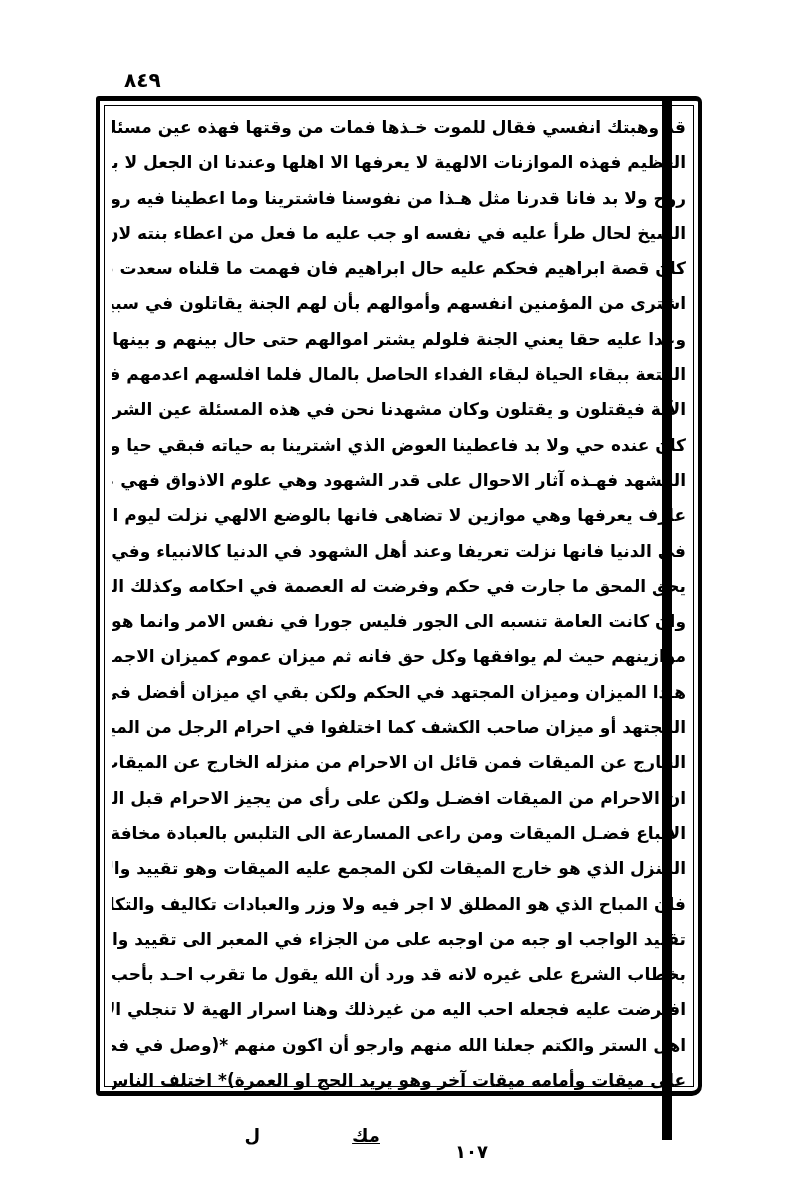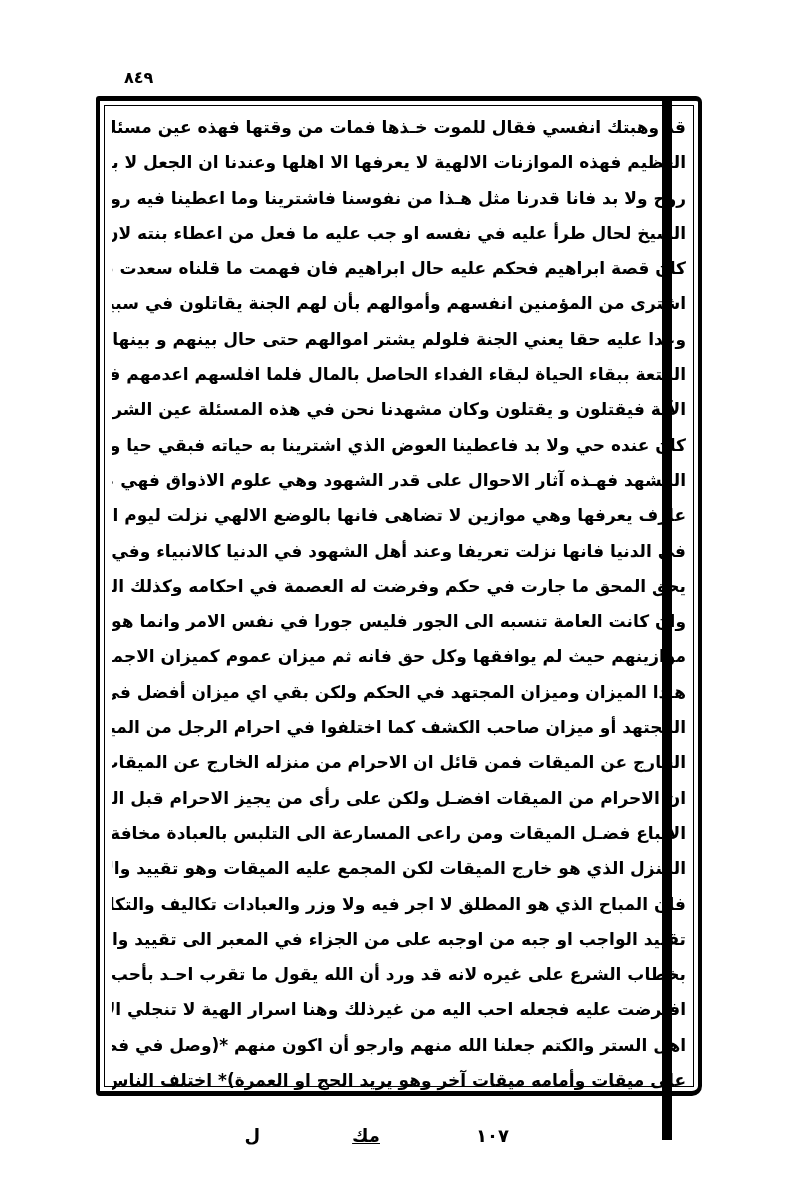--- a/index.html
+++ b/index.html
@@ -12,21 +12,21 @@
       height: 1196px;
       position: relative;
       overflow: hidden;
       font-family: "DejaVu Sans", sans-serif;
       color: #000;
     }
     .page-number {
       position: absolute;
       left: 124px;
       top: 68px;
-      font-size: 16px;
+      font-size: 20px;
       font-weight: bold;
       direction: rtl;
       letter-spacing: 1px;
     }
     .frame {
       position: absolute;
       left: 96px;
       top: 96px;
       width: 606px;
       height: 1000px;
@@ -83,21 +83,21 @@
       width: 400px;
       height: 30px;
       direction: rtl;
       font-size: 18px;
       font-weight: bold;
     }
     .footer span {
       position: absolute;
       top: 0;
     }
-    .footer .folio { right: 91px; }
+    .footer .folio { right: 112px; margin-top: 16px; }
     .footer .sig { right: 220px; text-decoration: underline; }
     .footer .catch { right: 340px; }
   </style>
 </head>
 <body>
 
 <div class="page-number">٨٤٩</div>
 
 <div class="binding-bar"></div>
 

